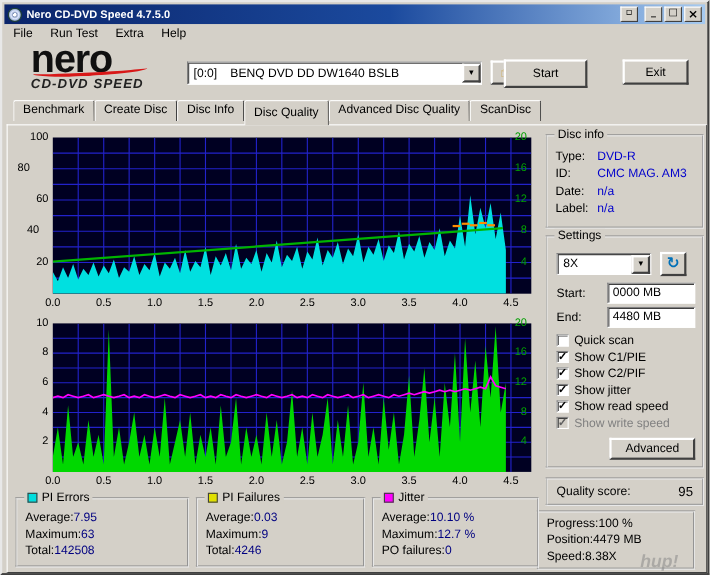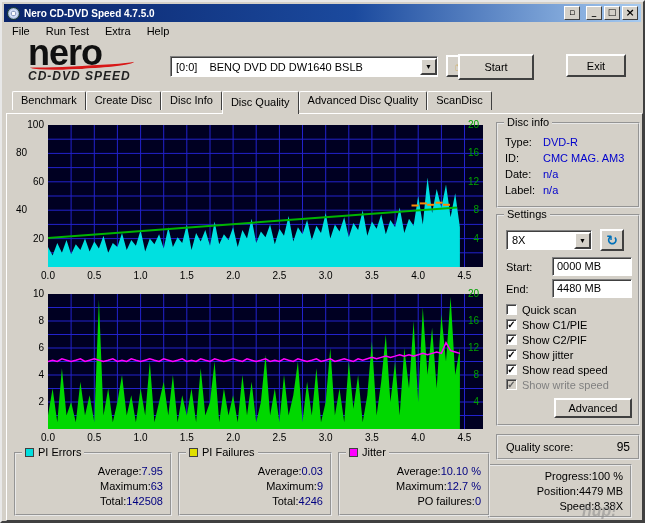--- a/index.html
+++ b/index.html
@@ -56,21 +56,21 @@
   #ticks{position:absolute;left:0;top:0;width:645px;height:523px;pointer-events:none;z-index:4}
   .tick{position:absolute;font-size:10px;color:#000;line-height:12px}
   
   .groupbox{position:absolute;border:2px groove #e8e8e8;z-index:2}
   .legend{position:absolute;top:-8px;left:6px;background:#d4d0c8;padding:0 3px;
     display:flex;align-items:center;gap:4px;font-size:11px;white-space:nowrap}
   .swatch{width:9px;height:9px;border:1px solid #404040;display:inline-block}
   .irow{display:flex;padding:0 7px;line-height:16px}
   .ilab{width:38px}
   .ival{color:#0000cc}
-  .srow{display:flex;justify-content:flex-end;padding:0 7px;line-height:15px}
+  .srow{display:flex;justify-content:flex-start;padding:0 7px;line-height:15px}
   .sval{color:#000080}
   .pval{color:#000}
   .statpad{padding-top:10px}
   
   .speed-combo{position:absolute;left:8px;top:14px;width:86px;height:20px;display:flex;
     align-items:center;padding-left:5px}
   .refresh-btn{position:absolute;left:102px;top:13px;width:24px;height:22px}
   .refresh-glyph{font-size:14px;font-weight:bold;color:#0070b8;font-family:"DejaVu Sans",sans-serif}
   .slabel{position:absolute;left:8px;line-height:18px}
   .edit{position:absolute;font-size:11px;padding:2px 4px;white-space:nowrap}
@@ -201,21 +201,21 @@
         <line x1="0" y1="40.5" x2="435" y2="40.5" stroke="#2222cc" stroke-width="1"></line>
         <line x1="0" y1="27.0" x2="435" y2="27.0" stroke="#2222cc" stroke-width="1"></line>
         <line x1="0" y1="13.5" x2="435" y2="13.5" stroke="#2222cc" stroke-width="1"></line>
         <polygon points="0,135 0.0,121.5 4.6,94.5 9.3,128.3 13.9,74.3 18.5,121.5 23.1,108.0 27.8,128.3 32.4,87.8 37.0,121.5 41.6,101.3 46.3,128.3 50.9,5.4 55.5,121.5 60.2,94.5 64.8,128.3 69.4,108.0 74.0,81.0 78.7,121.5 83.3,101.3 87.9,128.3 92.6,94.5 97.2,121.5 101.8,67.5 106.4,128.3 111.1,108.0 115.7,87.8 120.3,121.5 124.9,81.0 129.6,128.3 134.2,101.3 138.8,121.5 143.5,94.5 148.1,128.3 152.7,74.3 157.3,121.5 162.0,108.0 166.6,67.5 171.2,128.3 175.9,94.5 180.5,121.5 185.1,101.3 189.7,128.3 194.4,81.0 199.0,121.5 203.6,87.8 208.2,128.3 212.9,108.0 217.5,60.7 222.1,121.5 226.8,94.5 231.4,128.3 236.0,81.0 240.6,121.5 245.3,101.3 249.9,67.5 254.5,128.3 259.1,87.8 263.8,121.5 268.4,74.3 273.0,128.3 277.7,108.0 282.3,54.0 286.9,121.5 291.5,94.5 296.2,128.3 300.8,67.5 305.4,114.8 310.1,81.0 314.7,128.3 319.3,101.3 323.9,47.3 328.6,121.5 333.2,87.8 337.8,40.5 342.4,108.0 347.1,67.5 351.7,121.5 356.3,54.0 361.0,94.5 365.6,27.0 370.2,108.0 374.8,13.5 379.5,81.0 384.1,33.8 388.7,94.5 393.4,20.3 398.0,67.5 402.6,2.7 407.2,81.0 411.9,54.0 411.9,135" fill="#00d800"></polygon>
         <polyline points="0.0,67.5 4.6,66.2 9.3,67.5 13.9,64.8 18.5,66.2 23.1,67.5 27.8,66.2 32.4,64.8 37.0,67.5 41.6,66.2 46.3,64.8 50.9,66.2 55.5,67.5 60.2,66.2 64.8,64.8 69.4,67.5 74.0,66.2 78.7,67.5 83.3,64.8 87.9,66.2 92.6,67.5 97.2,66.2 101.8,64.8 106.4,66.2 111.1,67.5 115.7,64.8 120.3,66.2 124.9,67.5 129.6,66.2 134.2,64.8 138.8,67.5 143.5,66.2 148.1,67.5 152.7,64.8 157.3,66.2 162.0,67.5 166.6,64.8 171.2,66.2 175.9,67.5 180.5,66.2 185.1,64.8 189.7,66.2 194.4,67.5 199.0,64.8 203.6,66.2 208.2,67.5 212.9,66.2 217.5,64.8 222.1,67.5 226.8,66.2 231.4,67.5 236.0,64.8 240.6,66.2 245.3,67.5 249.9,64.8 254.5,66.2 259.1,67.5 263.8,66.2 268.4,64.8 273.0,67.5 277.7,66.2 282.3,64.8 286.9,67.5 291.5,66.2 296.2,64.8 300.8,66.2 305.4,67.5 310.1,64.8 314.7,66.2 319.3,64.8 323.9,63.4 328.6,64.8 333.2,63.4 337.8,62.1 342.4,63.4 347.1,62.1 351.7,60.7 356.3,62.1 361.0,60.7 365.6,62.1 370.2,60.7 374.8,59.4 379.5,60.7 384.1,59.4 388.7,58.0 393.4,59.4 398.0,48.6 402.6,56.7 407.2,58.0 411.9,59.4 " fill="none" stroke="#ff00ff" stroke-width="1.5"></polyline>
       </svg></div>
   <div id="ticks">
       <span class="tick" style="left: 14px; top: 117px; width: 28px; text-align: right;">100</span>
       <span class="tick" style="left: 14px; top: 145.4px; width: 28px; text-align: left;">80</span>
       <span class="tick" style="left: 14px; top: 173.8px; width: 28px; text-align: right;">60</span>
-      <span class="tick" style="left: 14px; top: 202.2px; width: 28px; text-align: left;">40</span>
+      <span class="tick" style="left: 14px; top: 202.2px; width: 28px; text-align: center;">40</span>
       <span class="tick" style="left: 14px; top: 230.6px; width: 28px; text-align: right;">20</span>
       <span class="tick" style="left: 451px; top: 117px; width: 26px; text-align: right; color: rgb(0, 160, 0);">20</span>
       <span class="tick" style="left: 451px; top: 145.4px; width: 26px; text-align: right; color: rgb(0, 160, 0);">16</span>
       <span class="tick" style="left: 451px; top: 173.8px; width: 26px; text-align: right; color: rgb(0, 160, 0);">12</span>
       <span class="tick" style="left: 451px; top: 202.2px; width: 26px; text-align: right; color: rgb(0, 160, 0);">8</span>
       <span class="tick" style="left: 451px; top: 230.6px; width: 26px; text-align: right; color: rgb(0, 160, 0);">4</span>
       <span class="tick" style="left: 31px; top: 268px; width: 30px; text-align: center;">0.0</span>
       <span class="tick" style="left: 77.27px; top: 268px; width: 30px; text-align: center;">0.5</span>
       <span class="tick" style="left: 123.54px; top: 268px; width: 30px; text-align: center;">1.0</span>
       <span class="tick" style="left: 169.81px; top: 268px; width: 30px; text-align: center;">1.5</span>

